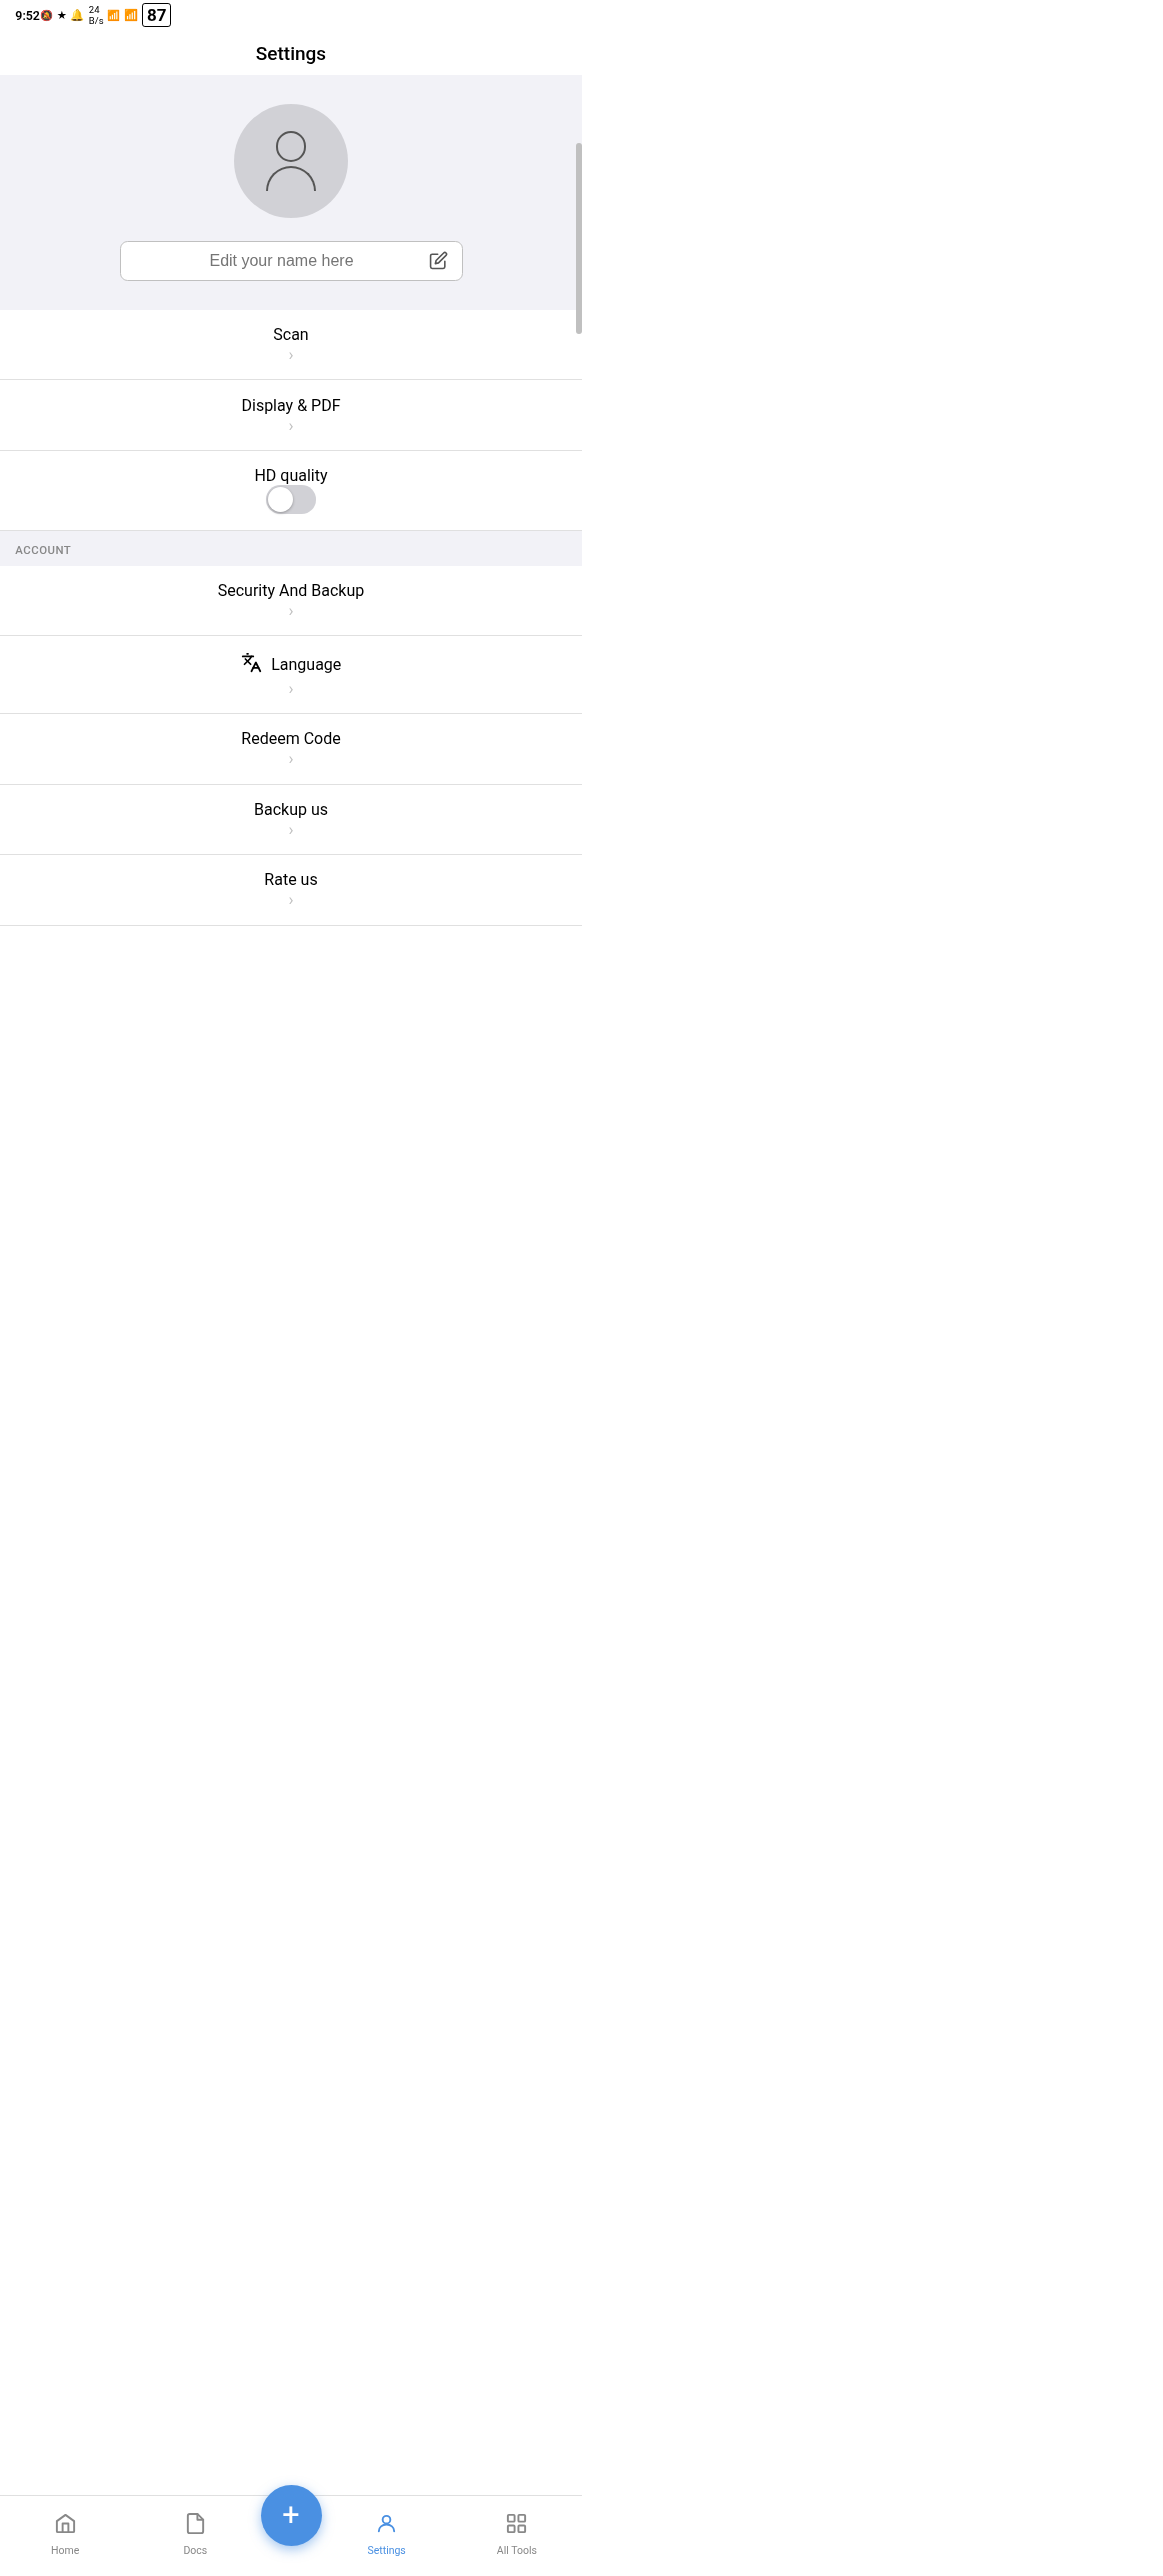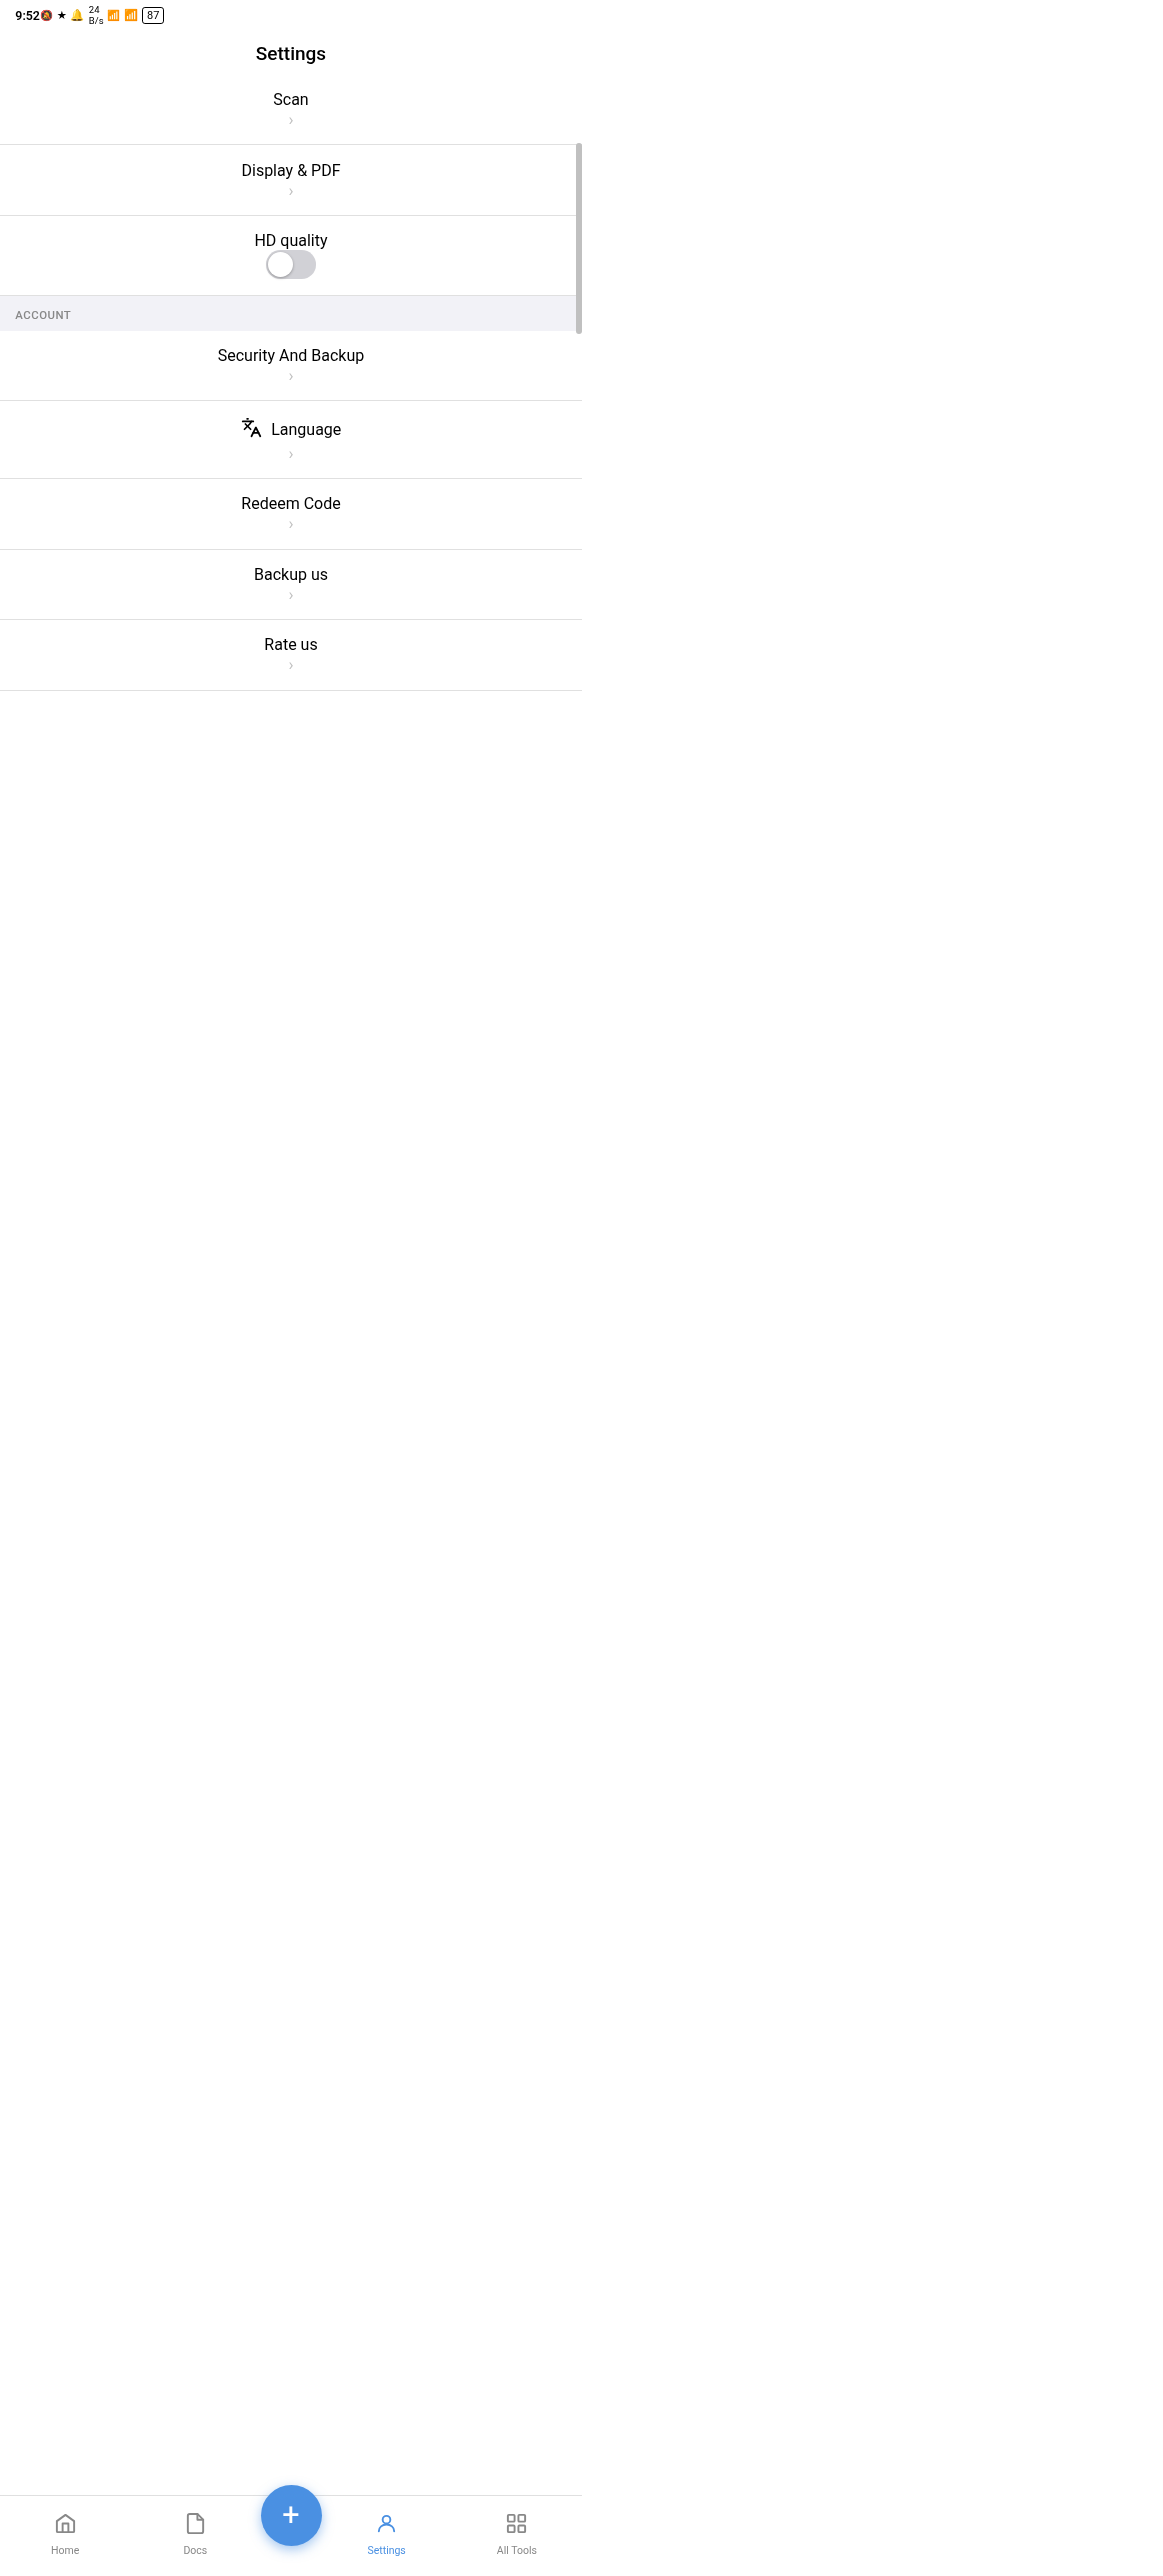--- a/index.html
+++ b/index.html
@@ -259,30 +259,47 @@
 
 <div class="status-bar">
   <span class="status-time">9:52</span>
   <div class="status-icons">
     <span>🔕</span>
     <span style="font-size:11.4px;">★</span>
     <span style="font-size:11.4px;">🔔</span>
     <span style="font-size:9.5px;">24<br>B/s</span>
     <span>📶</span>
     <span style="font-size:11.4px;">📶</span>
-    <span style="font-size:11px; border:1.4px solid #000; padding:1px 3.8px; border-radius:2.9px;">
+    <span style="font-size:17px; border:1.4px solid #000; padding:1px 3.8px; border-radius:2.9px;font-weight:bold;">
       <span>87</span>
     </span>
   </div>
 </div>
 
 <div class="page-title">Settings</div>
 
 <div class="content-wrapper">
 
+  <div class="profile-section">
+    <div class="avatar-circle">
+      <div class="avatar-icon">
+        <div class="avatar-head"></div>
+        <div class="avatar-body"></div>
+      </div>
+    </div>
+    <div class="name-input-container">
+      <input class="name-input" type="text" placeholder="Edit your name here" style="">
+      <button class="edit-icon-btn">
+        <svg width="19" height="19" viewBox="0 0 24 24" fill="none" stroke="#555" stroke-width="2" stroke-linecap="round" stroke-linejoin="round">
+          <path d="M11 4H4a2 2 0 0 0-2 2v14a2 2 0 0 0 2 2h14a2 2 0 0 0 2-2v-7"></path>
+          <path d="M18.5 2.5a2.121 2.121 0 0 1 3 3L12 15l-4 1 1-4 9.5-9.5z"></path>
+        </svg>
+      </button>
+    </div>
+  </div>
 
   <div class="scrollbar"></div>
 
   <div class="settings-content">
 
 
     <div class="settings-item">
       <div class="settings-item-left">
         <span class="settings-item-label">Scan</span>
       </div>

